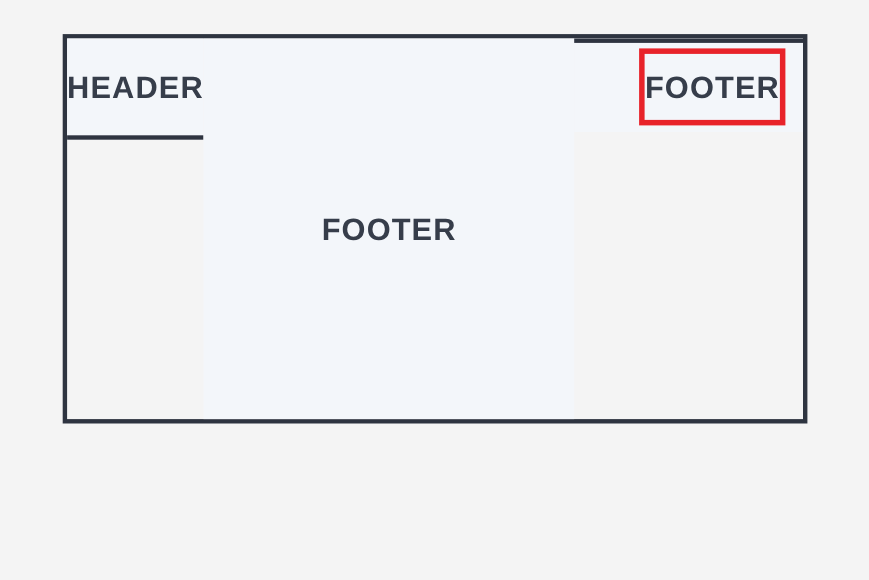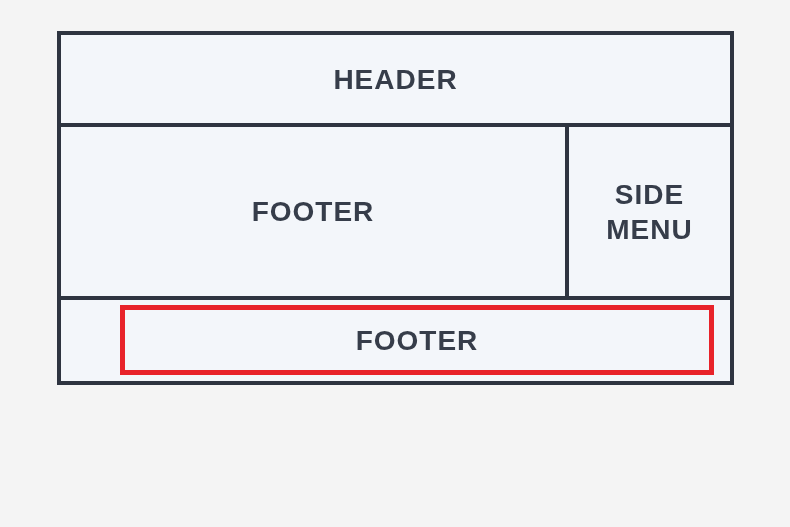--- a/index.html
+++ b/index.html
@@ -18,21 +18,21 @@
     overflow: hidden;
   }
   .frame {
     position: absolute;
     left: 57px;
     top: 31px;
     width: 677px;
     height: 354px;
     border: 4px solid var(--border);
     display: flex;
-    flex-direction: column;
+    flex-direction: row;
   }
   .box-label {
     font-size: 28px;
     font-weight: bold;
     color: var(--text);
     letter-spacing: 1px;
     text-align: center;
     line-height: 1.25;
   }
   .header-box {
@@ -94,23 +94,20 @@
   <div class="header-box">
     <span class="box-label">HEADER</span>
   </div>
 
   <div class="middle-row">
 
     <div class="content-box">
       <span class="box-label">FOOTER</span>
     </div>
 
-    <div class="side-menu-box">
-      <span class="box-label">SIDE MENU</span>
-    </div>
 
   </div>
 
   <div class="footer-box">
     <div class="footer-highlight">
       <span class="box-label">FOOTER</span>
     </div>
   </div>
 
 </div>

